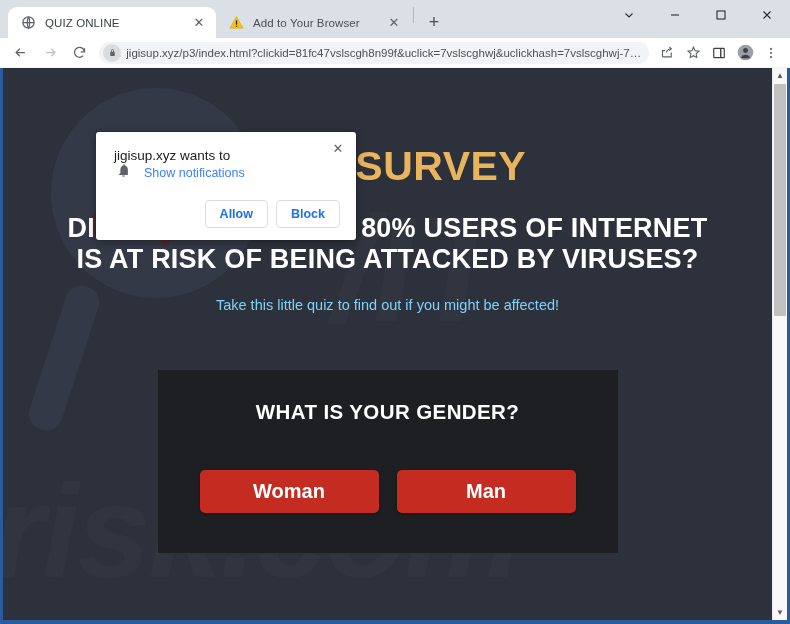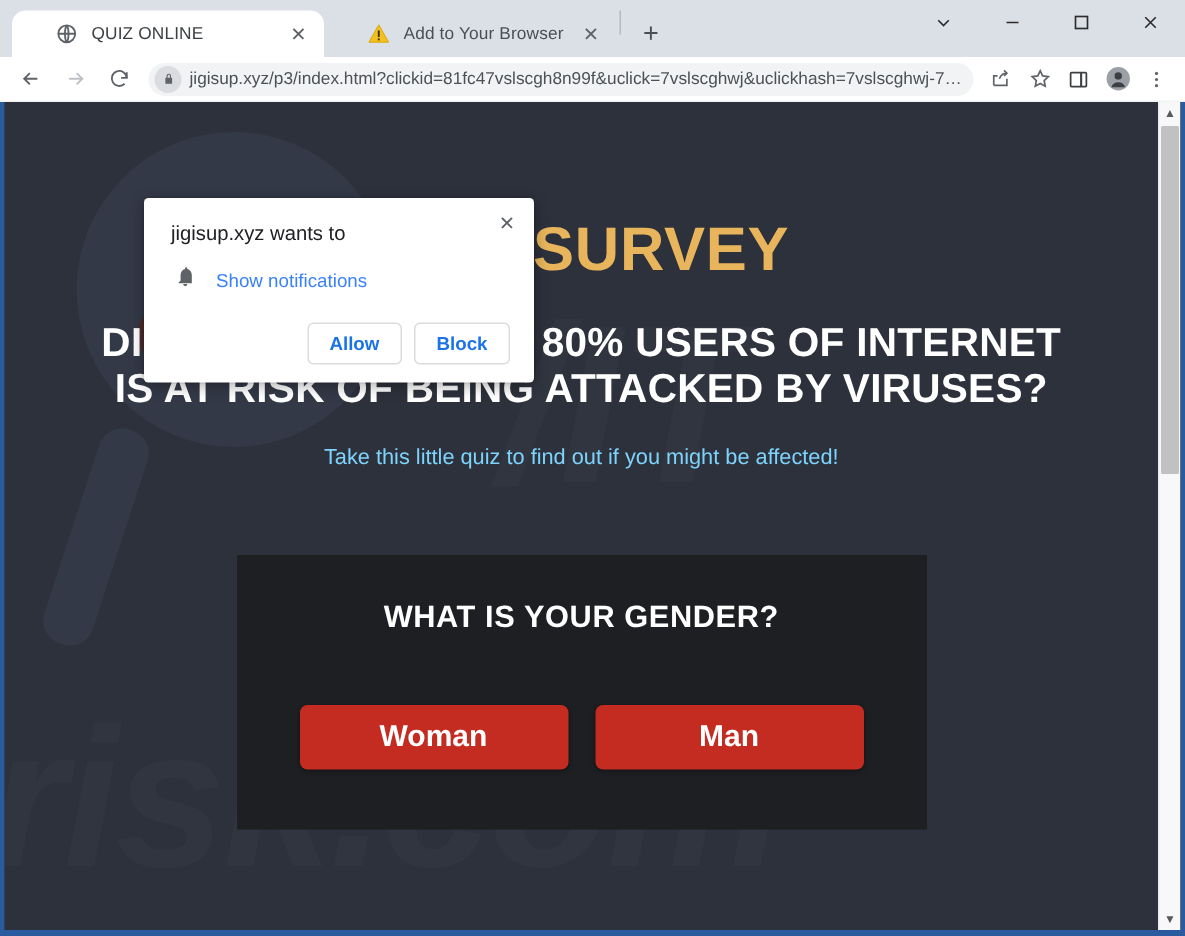--- a/index.html
+++ b/index.html
@@ -22,21 +22,21 @@
     height: 38px;
     background: #dbe0e6;
     display: flex; align-items: flex-end;
     padding-left: 8px;
     position: relative;
     flex: 0 0 38px;
   }
   .tab {
     height: 31px;
     display: flex; align-items: center;
-    padding: 0 8px 0 28px;
+    padding: 0 8px 0 12px;
     border-radius: 9px 9px 0 0;
     font-size: 11.5px;
     color: #3c4043;
     min-width: 120px;
     position: relative;
   }
   .tab.active { background: #ffffff; width: 208px; }
   .tab.inactive { background: transparent; width: 195px; color: #4a4f54; }
   .tab-favicon {
     width: 16px; height: 16px; flex: 0 0 16px;
@@ -253,21 +253,20 @@
     z-index: 50;
   }
   .perm-close {
     position: absolute; top: 6px; right: 8px;
     width: 20px; height: 20px;
     display: flex; align-items: center; justify-content: center;
     color: #5f6368; font-size: 13px;
   }
   .perm-title {
     font-size: 13.5px; color: #202124;
-    margin-bottom: 14px;
   }
   .perm-row {
     display: flex; align-items: center;
     gap: 13px;
     margin-bottom: 18px;
     padding-left: 2px;
   }
   .perm-row-label { font-size: 12.5px; color: #3b82f6; }
   .perm-actions {
     display: flex; justify-content: flex-end; gap: 8px;

